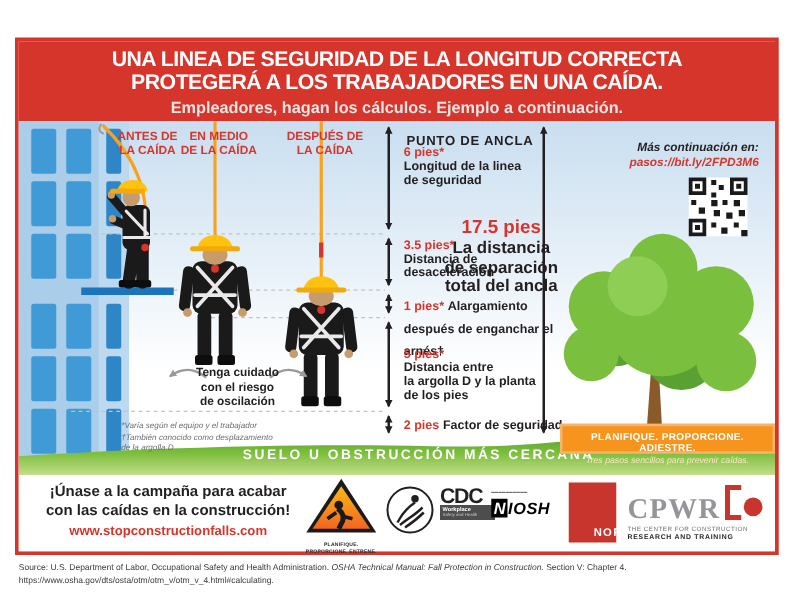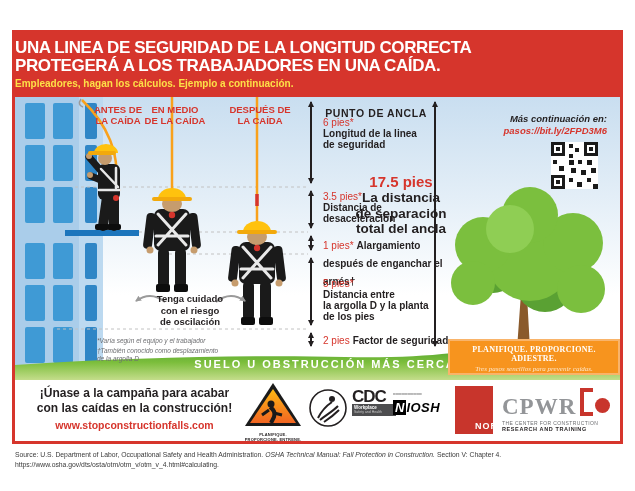--- a/index.html
+++ b/index.html
@@ -3,29 +3,29 @@
 <meta charset="utf-8">
 <style>
   html,body{margin:0;padding:0;background:#fff;}
   #page{position:relative;width:635px;height:491px;background:#fff;overflow:hidden;
         font-family:"Liberation Sans","DejaVu Sans",sans-serif;color:#231f20;}
   .abs{position:absolute;}
   .pl{white-space:pre-line;}
   
   #poster{left:12px;top:30px;width:605px;height:408px;border:3px solid #d6352c;background:#fff;}
   
-  #hdr{left:0;top:0;width:605px;height:64px;background:#d6352c;}
+  #hdr{left:0;top:0;width:605px;height:64px;background:#d6352c;text-align:center;}
   #hdr .t{color:#fff;font-weight:bold;font-size:17px;line-height:18px;letter-spacing:-0.4px;}
-  #hdr .s{color:#fde047;font-weight:bold;font-size:10px;margin-top:3px;}
+  #hdr .s{color:#e5e5e5;font-weight:bold;font-size:13px;margin-top:3px;}
   
   #scene{left:0;top:64px;width:605px;height:283px;background:linear-gradient(180deg,#c9def0 0%,#e3eef7 35%,#ffffff 70%,#ffffff 100%);}
   #scenesvg{position:absolute;left:0;top:0;}
   .stage{font-size:9.5px;line-height:10.5px;font-weight:bold;color:#d6352c;text-align:center;}
   .stagenote{font-size:9.5px;line-height:10.5px;font-weight:bold;color:#231f20;text-align:center;}
-  .mval{color:#d6352c;font-weight:normal;font-size:10px;line-height:11px;}
+  .mval{color:#d6352c;font-weight:bold;font-size:10px;line-height:11px;}
   .mlab{color:#231f20;font-weight:bold;font-size:10px;line-height:11px;}
   .mixed .mval{margin-right:3px;}
   #anchorlbl{font-size:10.5px;font-weight:bold;letter-spacing:0.6px;text-align:center;}
   #total .v{color:#d6352c;font-weight:bold;font-size:15px;line-height:17px;}
   #total .l{font-weight:bold;font-size:13.5px;line-height:15.5px;}
   #moreinfo{text-align:right;font-style:italic;font-weight:bold;font-size:9.5px;line-height:12px;}
   #moreinfo .u{color:#d6352c;}
   #swing1{font-size:9.5px;font-weight:bold;text-align:center;}
   #swing2{font-size:9.5px;line-height:10.5px;font-weight:bold;text-align:center;}
   .fnote{font-size:6.5px;line-height:8px;font-style:italic;color:#6d6e71;}
@@ -292,21 +292,21 @@
       <div id="swing1" class="abs" style="left:133px;top:196px;width:84px;">Tenga cuidado</div>
       <div id="swing2" class="abs pl" style="left:133px;top:209px;width:84px;">con el riesgo
 de oscilación</div>
 
       <div class="abs fnote" style="left:82px;top:240px;width:160px;">*Varía según el equipo y el trabajador</div>
       <div class="abs fnote pl" style="left:82px;top:250px;width:160px;">†También conocido como desplazamiento
 de la argolla D</div>
 
       <div id="suelo" class="abs" style="left:130px;top:261px;width:380px;">SUELO U OBSTRUCCIÓN MÁS CERCANA</div>
 
-      <div id="planbox" class="abs" style="left:433px;top:242px;width:172px;height:36px;font-family:Liberation Serif, serif;">
+      <div id="planbox" class="abs" style="left:433px;top:242px;width:172px;height:24px;">
         <div class="t">PLANIFIQUE. PROPORCIONE. ADIESTRE.</div>
         <div class="s">Tres pasos sencillos para prevenir caídas.</div>
       </div>
     </div>
 
     <div id="ftr" class="abs">
       <div id="campaign" class="abs" style="left:12px;top:6px;width:215px;text-align:center;">
         <div class="l">¡Únase a la campaña para acabar</div>
         <div class="l">con las caídas en la construcción!</div>
         <div class="u">www.stopconstructionfalls.com</div>

